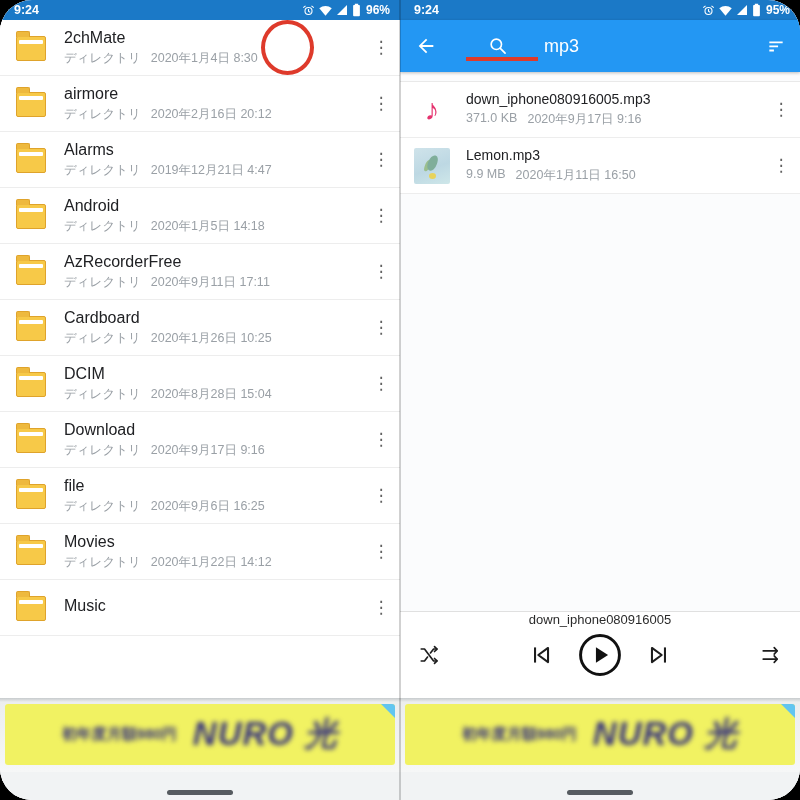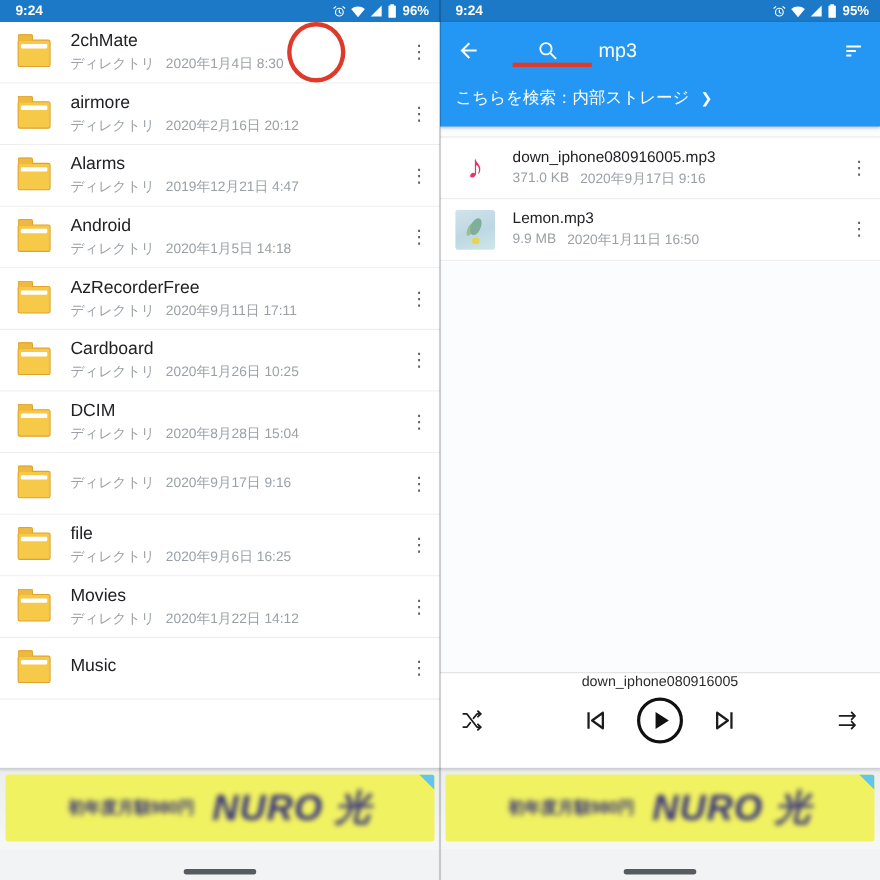--- a/index.html
+++ b/index.html
@@ -1,18 +1,18 @@
 <!DOCTYPE html>
 <html><head>
 <meta charset="utf-8">
 <style>
   html,body{margin:0;padding:0;background:#000;}
   *{box-sizing:border-box;}
   body{font-family:"Liberation Sans","DejaVu Sans",sans-serif;}
-  .stage{position:relative;width:800px;height:800px;overflow:hidden;background:#fff;}
+  .stage{position:relative;width:800px;height:800px;overflow:hidden;background:#fff;border-radius:32px;}
   .phone{position:absolute;top:0;width:400px;height:800px;overflow:hidden;background:#fff;}
   .phone.left{left:0;}
   .phone.right{left:400px;background:#fbfcfd;}
   .seam{position:absolute;left:399px;top:0;width:2px;height:800px;background:rgba(0,0,0,.18);z-index:40;}
 
   
   .status-bar{height:20px;background:#1b79c7;color:#fff;display:flex;align-items:center;
     padding:0 10px 0 14px;font-size:12.5px;font-weight:bold;}
   .sb-spacer{flex:1;}
   .sb-icons{display:flex;align-items:center;gap:4px;}
@@ -223,20 +223,21 @@
               <span>ディレクトリ</span>
               <span>2020年8月28日 15:04</span>
             </div>
           </div>
           <div class="dots">⋮</div>
         </div>
 
         <div class="row">
           <div class="folder-icon"></div>
           <div class="row-text">
+            <div class="row-name">Download</div>
             <div class="row-meta">
               <span>ディレクトリ</span>
               <span>2020年9月17日 9:16</span>
             </div>
           </div>
           <div class="dots">⋮</div>
         </div>
 
         <div class="row">
           <div class="folder-icon"></div>
@@ -335,24 +336,20 @@
               <line x1="14.8" y1="14.8" x2="20.5" y2="20.5"></line>
             </svg>
           </span>
         <span class="search-query">mp3</span>
         <span class="ab-spacer"></span>
         <span class="icon-btn">
             <svg width="20" height="20" viewBox="0 0 24 24">
               <path fill="#fff" d="M4 6.5h16v2.2H4zm0 4.9h10.5v2.2H4zm0 4.9h5.5v2.2H4z"></path>
             </svg>
           </span>
-      </div>
-      <div class="context-bar">
-        <span>こちらを検索：内部ストレージ</span>
-        <span class="context-chevron">❯</span>
       </div>
     </div>
 
     <div class="results results-edge">
 
         <div class="row">
           <div class="result-icon icon-music-note">♪</div>
           <div class="row-text">
             <div class="row-name">down_iphone080916005.mp3</div>
             <div class="row-meta">

